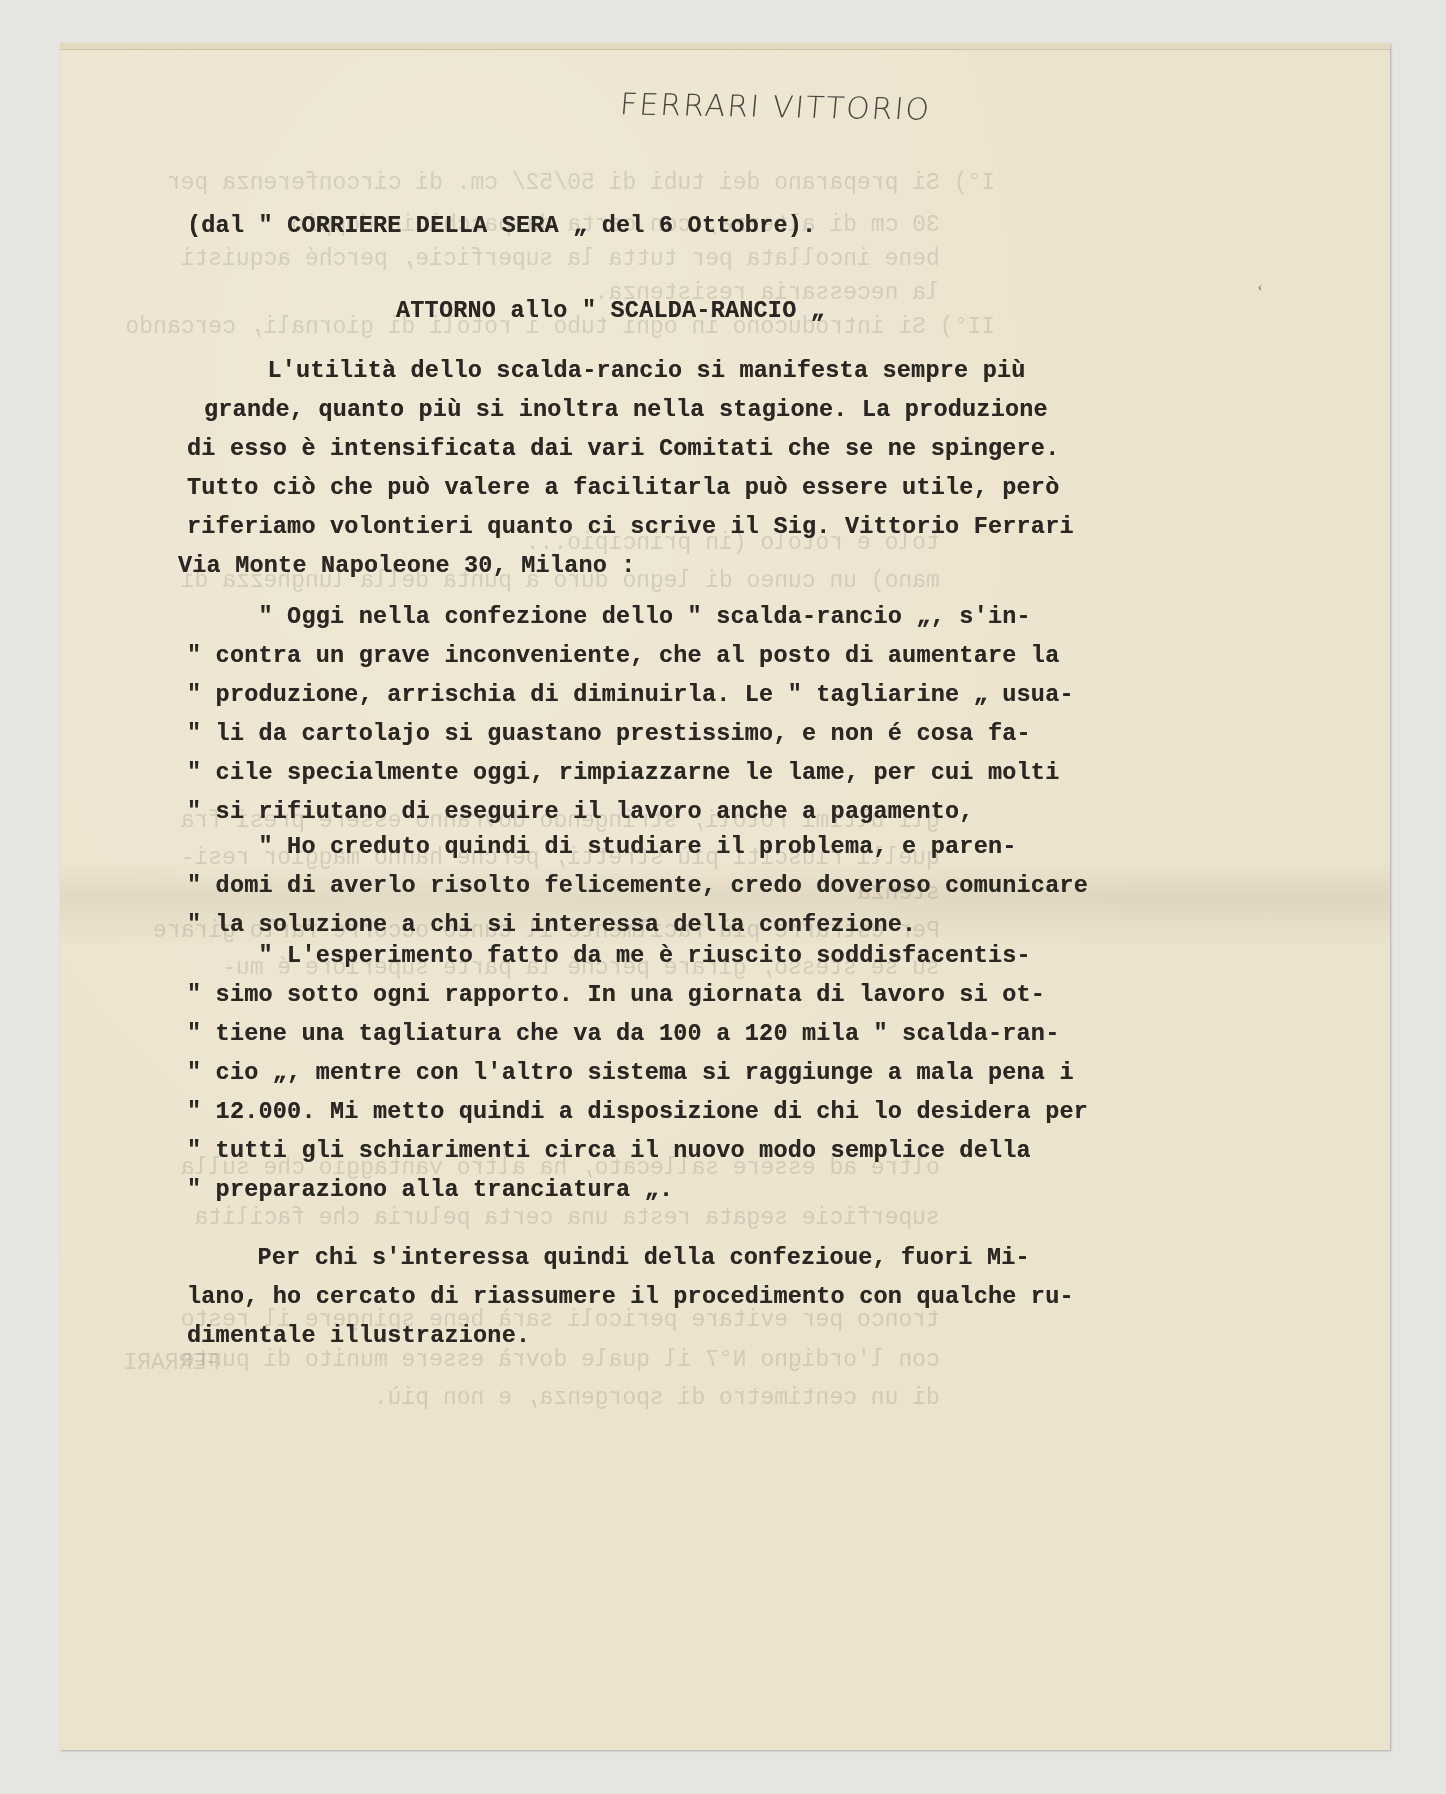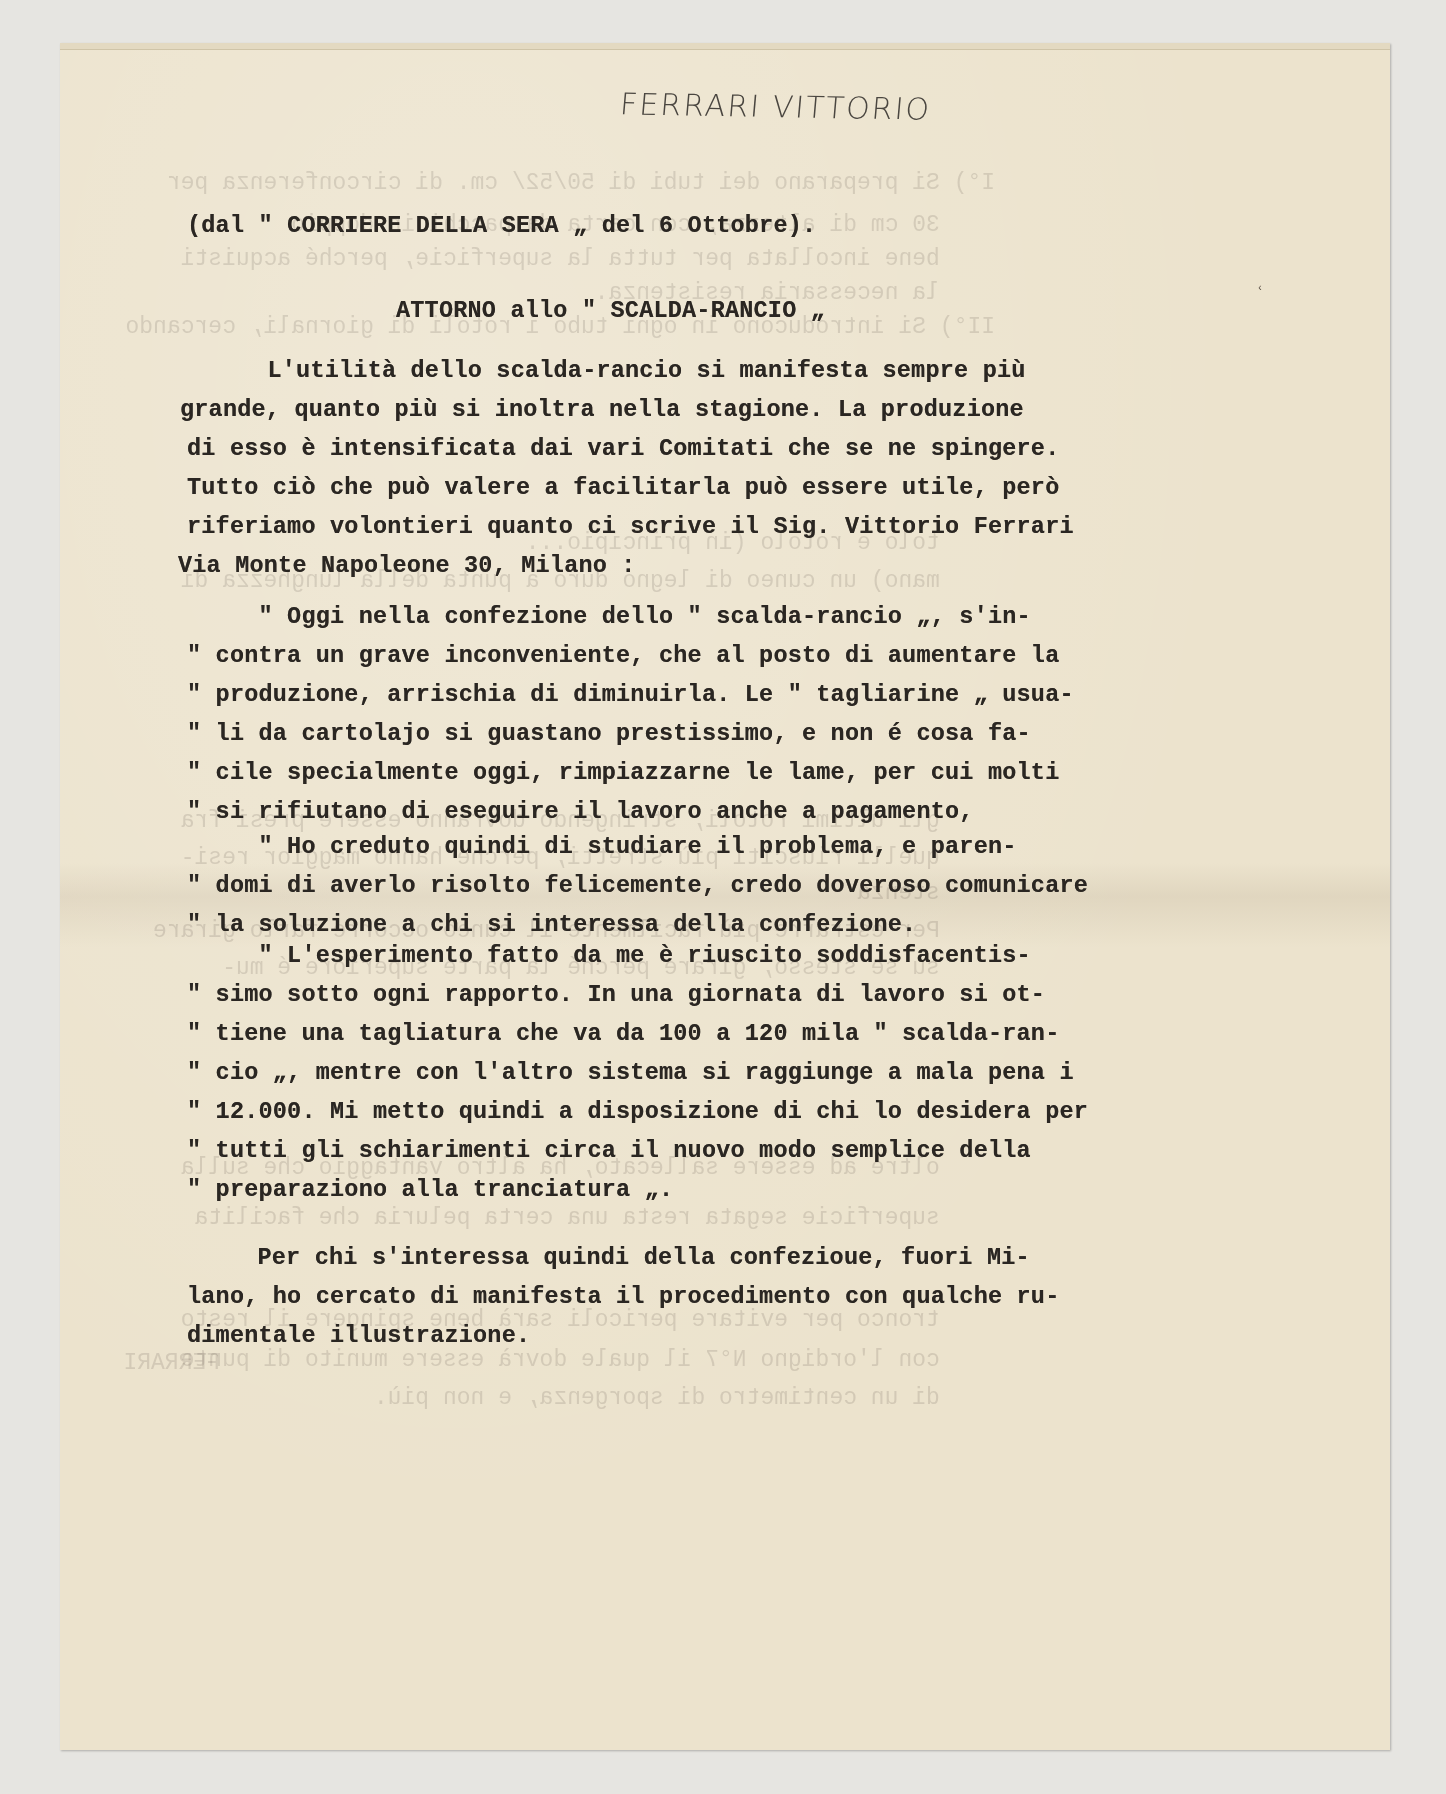--- a/index.html
+++ b/index.html
@@ -102,21 +102,21 @@
   </div>
 
 <div class="handwritten">FERRARI VITTORIO</div>
 
 <div class="typed" style="left:187px; top:212px;">(dal " CORRIERE DELLA SERA „ del 6 Ottobre).</div>
 
 <div class="typed" style="left:396px; top:297px;">ATTORNO allo " SCALDA-RANCIO „</div>
 
 <div id="p1">
     <div class="typed" style="left: 196px; top: 357px;">     L'utilità dello scalda-rancio si manifesta sempre più</div>
-    <div class="typed" style="left: 180px; top: 396px;">grande, quanto più si inoltra nella stagione. La produzione</div>
+    <div class="typed" style="left: 204px; top: 396px;">grande, quanto più si inoltra nella stagione. La produzione</div>
     <div class="typed" style="left: 187px; top: 435px;">di esso è intensificata dai vari Comitati che se ne spingere.</div>
     <div class="typed" style="left: 187px; top: 474px;">Tutto ciò che può valere a facilitarla può essere utile, però</div>
     <div class="typed" style="left: 187px; top: 513px;">riferiamo volontieri quanto ci scrive il Sig. Vittorio Ferrari</div>
     <div class="typed" style="left: 178px; top: 552px;">Via Monte Napoleone 30, Milano :</div>
   </div>
 <div id="q1">
     <div class="typed" style="left: 187px; top: 603px;">     " Oggi nella confezione dello " scalda-rancio „, s'in-</div>
     <div class="typed" style="left: 187px; top: 642px;">" contra un grave inconveniente, che al posto di aumentare la</div>
     <div class="typed" style="left: 187px; top: 681px;">" produzione, arrischia di diminuirla. Le " tagliarine „ usua-</div>
     <div class="typed" style="left: 187px; top: 720px;">" li da cartolajo si guastano prestissimo, e non é cosa fa-</div>
@@ -132,17 +132,17 @@
     <div class="typed" style="left: 187px; top: 942px;">     " L'esperimento fatto da me è riuscito soddisfacentis-</div>
     <div class="typed" style="left: 187px; top: 981px;">" simo sotto ogni rapporto. In una giornata di lavoro si ot-</div>
     <div class="typed" style="left: 187px; top: 1020px;">" tiene una tagliatura che va da 100 a 120 mila " scalda-ran-</div>
     <div class="typed" style="left: 187px; top: 1059px;">" cio „, mentre con l'altro sistema si raggiunge a mala pena i</div>
     <div class="typed" style="left: 187px; top: 1098px;">" 12.000. Mi metto quindi a disposizione di chi lo desidera per</div>
     <div class="typed" style="left: 187px; top: 1137px;">" tutti gli schiarimenti circa il nuovo modo semplice della</div>
     <div class="typed" style="left: 187px; top: 1176px;">" preparaziono alla tranciatura „.</div>
   </div>
 <div id="pf">
     <div class="typed" style="left: 186px; top: 1244px;">     Per chi s'interessa quindi della confezioue, fuori Mi-</div>
-    <div class="typed" style="left: 187px; top: 1283px;">lano, ho cercato di manifesta il procedimento con qualche ru-</div>
+    <div class="typed" style="left: 187px; top: 1283px;">lano, ho cercato di riassumere il procedimento con qualche ru-</div>
     <div class="typed" style="left: 187px; top: 1322px;">dimentale illustrazione.</div>
   </div>
 
 <span class="mark">‹</span>
 
 </body></html>

